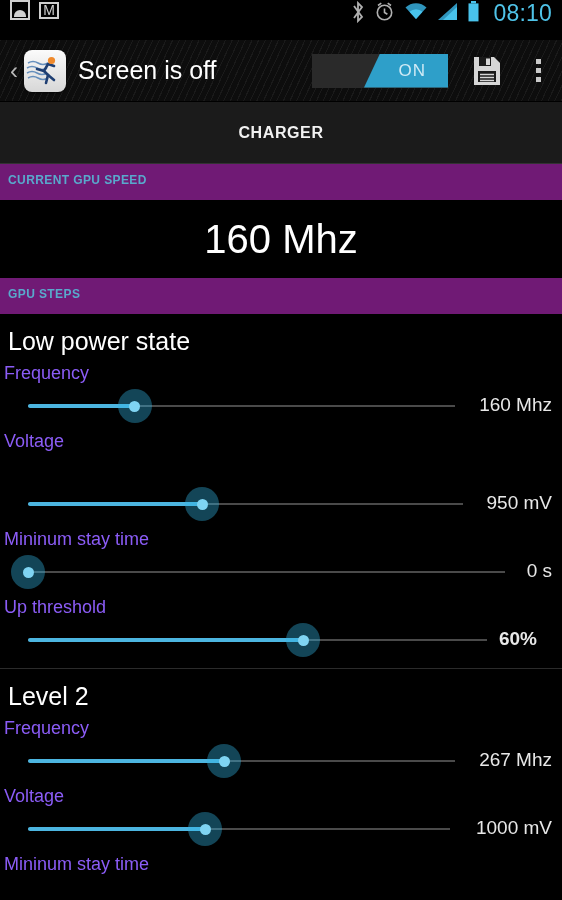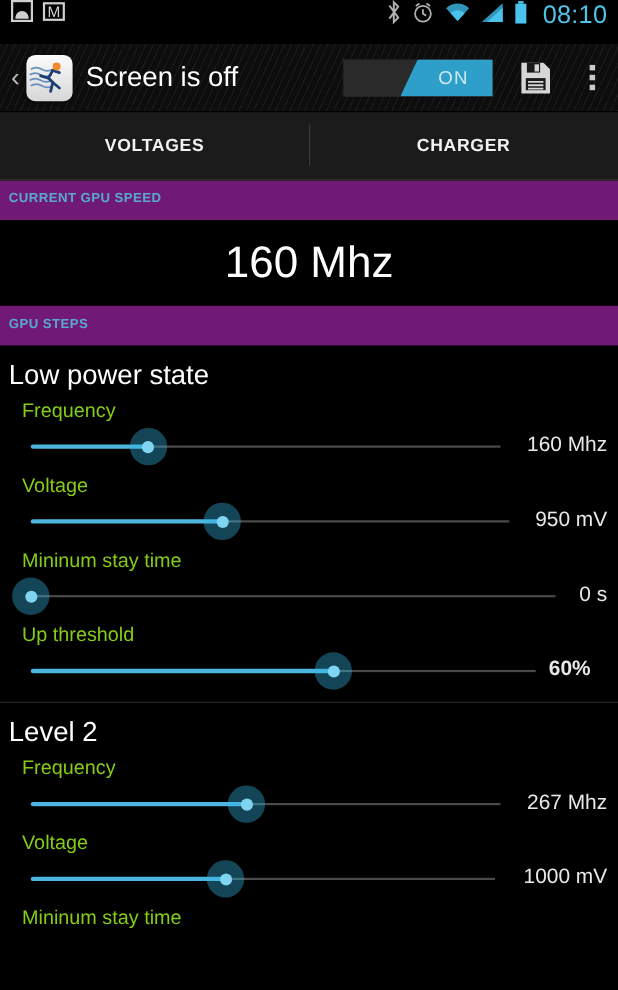--- a/index.html
+++ b/index.html
@@ -233,22 +233,22 @@
     color: #fff;
     padding: 5px 0 2px 8px;
     font-weight: 400;
   }
   .row {
     padding: 2px 0 0 0;
     position: relative;
   }
   .row-label {
     font-size: 18px;
-    color: #84cc16;
-    padding-left: 20px;
+    color: #8b5cf6;
+    padding-left: 4px;
     line-height: 26px;
   }
   .slider-line {
     position: relative;
     height: 40px;
     display: flex;
     align-items: center;
   }
   .slider {
     position: relative;
@@ -378,23 +378,20 @@
     </span>
     <span class="overflow-btn">
       <i></i>
       <i></i>
       <i></i>
     </span>
   </div>
 
   <div class="tabs">
     <div class="tab">
-      <span>VOLTAGES</span>
-    </div>
-    <div class="tab">
       <span>CHARGER</span>
     </div>
     <div class="tabs-underline"></div>
   </div>
 
   <div class="section-head">CURRENT GPU SPEED</div>
   <div class="current-value">160 Mhz</div>
 
   <div class="section-head">GPU STEPS</div>
 
@@ -407,21 +404,21 @@
             <div class="slider" style="margin-right: 107px;">
               <div class="track-bg"></div>
               <div class="track-fill" style="width: 25%;"></div>
               <div class="thumb" style="left: 25%;"></div>
             </div>
             <div class="value-label" style="position: absolute; right: 0px; top: 8px;">160 Mhz</div>
           </div>
         </div>
         <div class="row">
           <div class="row-label">Voltage</div>
-          <div class="slider-line" style="position: relative;">
+          <div class="slider-line" style="position: relative; margin-top: 30px;">
             <div class="slider" style="margin-right: 99px;">
               <div class="track-bg"></div>
               <div class="track-fill" style="width: 40%;"></div>
               <div class="thumb" style="left: 40%;"></div>
             </div>
             <div class="value-label" style="position: absolute; right: 0px; top: 8px;">950 mV</div>
           </div>
         </div>
         <div class="row">
           <div class="row-label">Mininum stay time</div>

